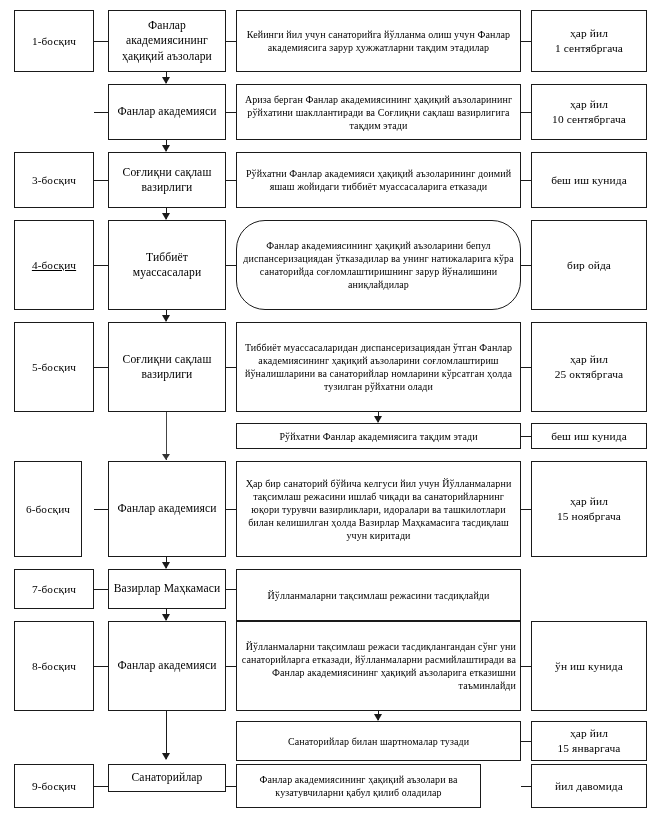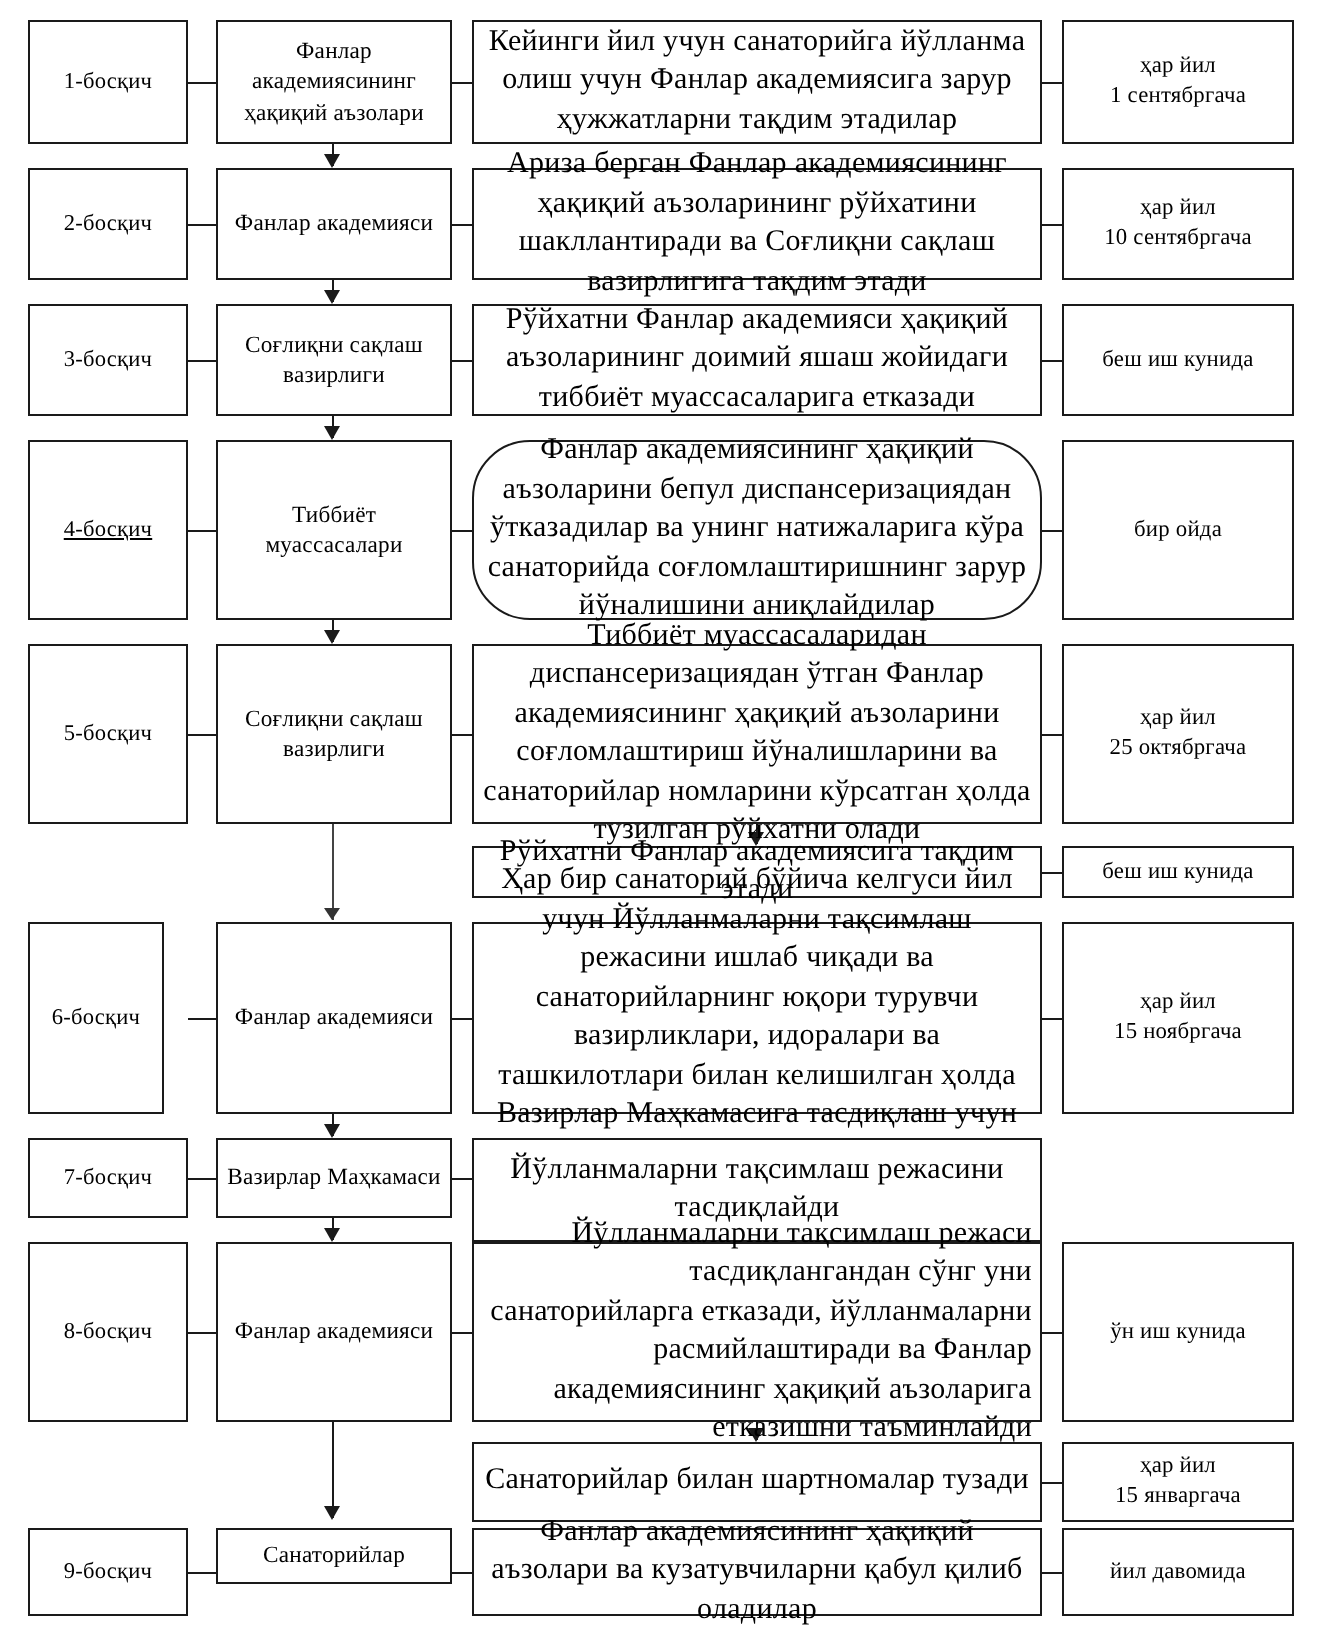--- a/index.html
+++ b/index.html
@@ -29,21 +29,21 @@
     text-align: center;
     font-size: 11.3px;
     line-height: 1.30;
     padding: 2px 4px;
     letter-spacing: 0.01em;
     z-index: 3;
   }
   .box span { display: block; width: 100%; }
   .box.stage { font-size: 11.3px; }
   .box.actor { font-size: 11.6px; }
-  .box.desc  { font-size: 15px; }
+  .box.desc  { font-size: 10px; }
   .box.term  { font-size: 11.4px; }
 
   
   .hline {
     position: absolute;
     height: 0;
     border-top: 1.4px solid #1a1a1a;
     z-index: 1;
   }
   .vline {
@@ -85,23 +85,20 @@
     <span>Кейинги йил учун санаторийга йўлланма олиш учун Фанлар академиясига зарур ҳужжатларни тақдим этадилар</span>
   </div>
   <div class="hline" style="left:521px; top:41px; width:10px;"></div>
   <div class="box term" style="left:531px; top:10px; width:116px; height:62px;">
     <span>ҳар йил<br>1 сентябргача</span>
   </div>
 
   <div class="vline" style="left:166px; top:72px; height:11px;"></div>
   <div class="arrowhead" style="left:161.5px; top:77px;"></div>
 
-  <div class="box stage" style="left:14px; top:84px; width:80px; height:56px;">
-    <span>2-босқич</span>
-  </div>
   <div class="hline" style="left:94px; top:112px; width:14px;"></div>
   <div class="box actor" style="left:108px; top:84px; width:118px; height:56px;">
     <span>Фанлар академияси</span>
   </div>
   <div class="hline" style="left:226px; top:112px; width:10px;"></div>
   <div class="box desc" style="left:236px; top:84px; width:285px; height:56px;">
     <span>Ариза берган Фанлар академиясининг ҳақиқий аъзоларининг рўйхатини шакллантиради ва Соғлиқни сақлаш вазирлигига тақдим этади</span>
   </div>
   <div class="hline" style="left:521px; top:112px; width:10px;"></div>
   <div class="box term" style="left:531px; top:84px; width:116px; height:56px;">
@@ -244,21 +241,21 @@
   </div>
 
   <div class="box stage" style="left:14px; top:764px; width:80px; height:44px;">
     <span>9-босқич</span>
   </div>
   <div class="hline" style="left:94px; top:786px; width:14px;"></div>
   <div class="box actor" style="left:108px; top:764px; width:118px; height:28px;">
     <span>Санаторийлар</span>
   </div>
   <div class="hline" style="left:226px; top:786px; width:10px;"></div>
-  <div class="box desc" style="left:236px; top:764px; width:285px; height:44px;">
+  <div class="box desc" style="left:236px; top:764px; width:245px; height:44px;">
     <span>Фанлар академиясининг ҳақиқий аъзолари ва кузатувчиларни қабул қилиб оладилар</span>
   </div>
   <div class="hline" style="left:521px; top:786px; width:10px;"></div>
   <div class="box term" style="left:531px; top:764px; width:116px; height:44px;">
     <span>йил давомида</span>
   </div>
 
 </div>
 
 </body></html>

